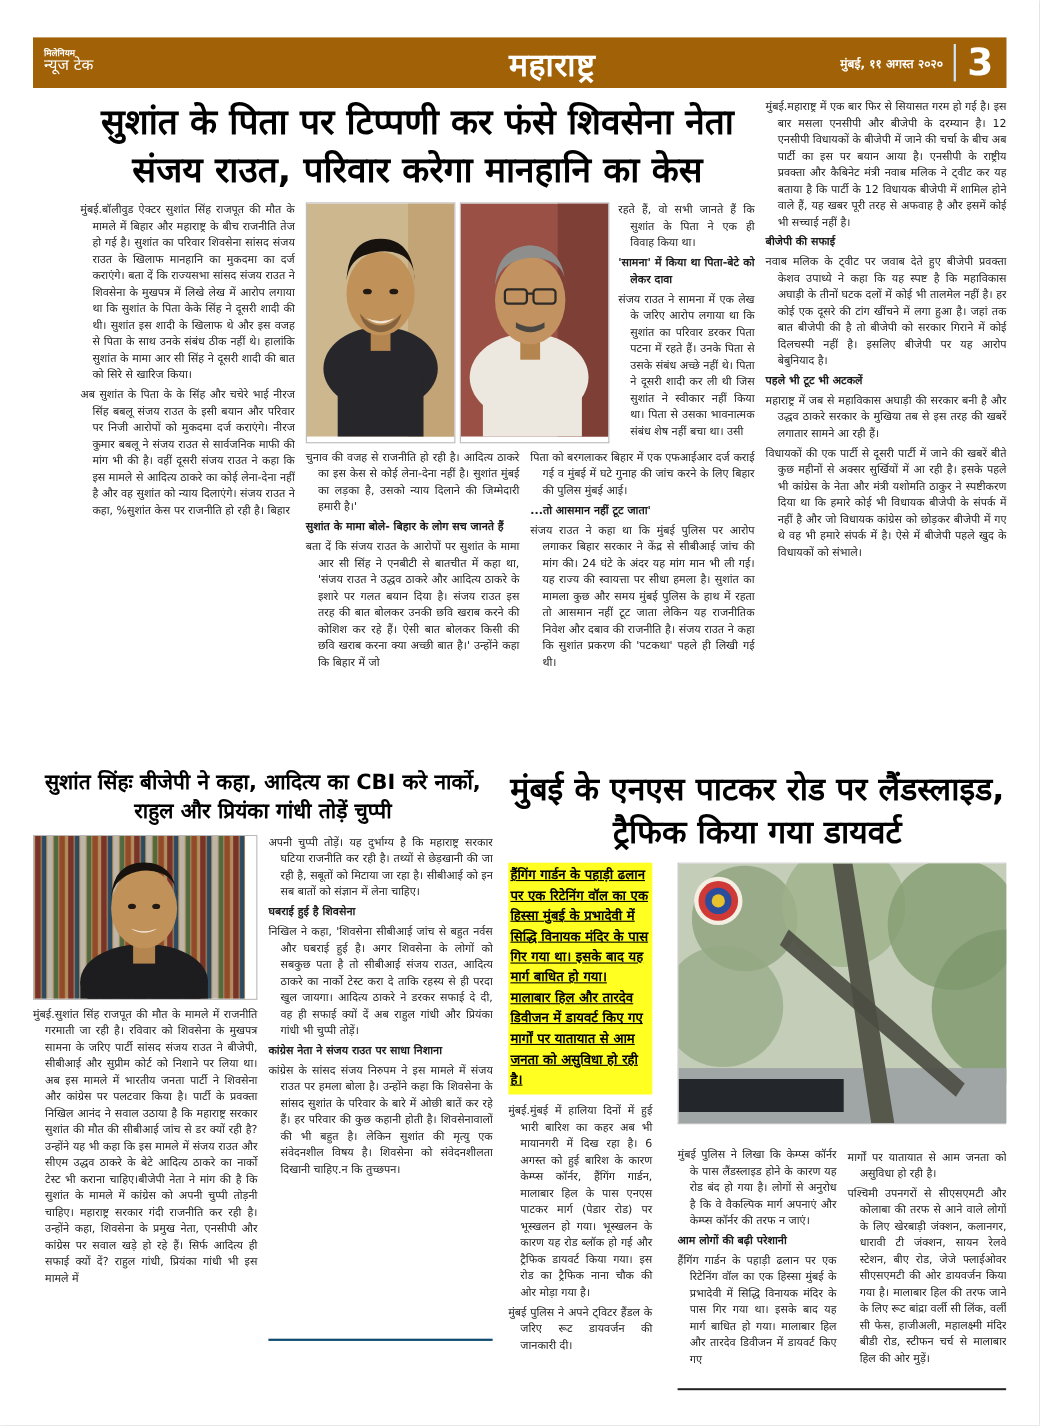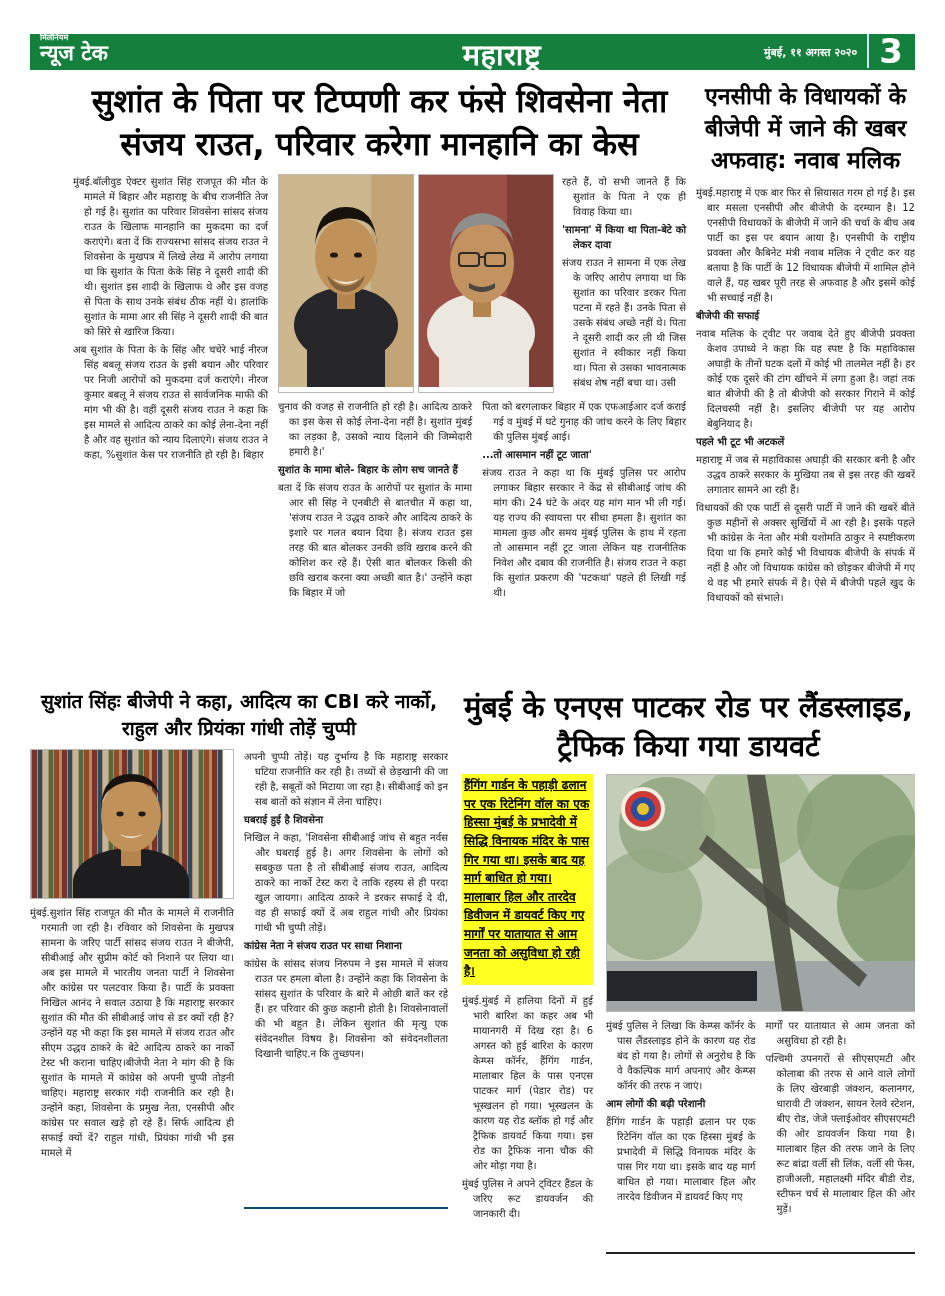--- a/index.html
+++ b/index.html
@@ -1,24 +1,24 @@
 <!DOCTYPE html>
 <html lang="hi"><head>
 <meta charset="utf-8">
 <style>
   html,body{margin:0;padding:0;}
   body{background:#e8e8e8;font-family:"DejaVu Sans","Liberation Sans",sans-serif;}
   .page{position:relative;width:945px;height:1296px;background:#ffffff;margin:0 auto;overflow:hidden;box-shadow:0 0 4px rgba(0,0,0,.3);}
   .inner{position:absolute;left:30px;top:34px;width:885px;}
 
   
-  .masthead{display:flex;align-items:flex-start;background:#15803d;color:#fff;height:36px;}
+  .masthead{display:flex;align-items:center;background:#a16207;color:#fff;height:46px;}
   .mast-left{display:flex;flex-direction:column;justify-content:center;padding-left:10px;width:200px;}
   .brand-top{font-size:8px;font-weight:bold;line-height:1;}
-  .brand{font-size:21px;font-weight:bold;line-height:1.1;}
+  .brand{font-size:14px;font-weight:normal;line-height:1.1;}
   .mast-center{flex:1;display:flex;align-items:center;justify-content:center;font-size:29px;font-weight:bold;letter-spacing:.5px;}
   .mast-right{display:flex;align-items:center;gap:10px;padding-right:8px;}
   .dateline{font-size:11px;font-weight:bold;white-space:nowrap;}
   .mast-divider{width:2px;height:34px;background:#cfe7f5;}
   .pageno{font-size:34px;font-weight:bold;line-height:1;padding-right:4px;}
 
   
   .content{margin-top:10px;}
   .np p{margin:0 0 3px;font-size:10px;line-height:1.5;color:#1c1c1c;text-align:justify;padding-left:11px;text-indent:-11px;}
   .subhead{font-weight:bold;font-size:10.5px;margin:2px 0;color:#000;}
@@ -46,25 +46,25 @@
   
   .bottom{display:flex;gap:14px;height:592px;overflow:hidden;margin-top:8px;}
   .a3{width:418px;flex:none;}
   .a3 h2{font-size:19px;line-height:1.4;text-align:center;font-weight:bold;margin-bottom:8px;}
   .a3-body{display:flex;gap:10px;height:460px;overflow:hidden;}
   .a3-col{flex:1;min-width:0;}
   .a3-col2{border-bottom:2px solid #0c4a6e;}
 
   .a4{flex:1;min-width:0;}
   .a4 h2{font-size:29px;line-height:1.35;text-align:center;font-weight:bold;margin-bottom:8px;}
-  .a4-body{display:flex;gap:13px;height:480px;overflow:hidden;}
+  .a4-body{display:flex;gap:23px;height:480px;overflow:hidden;}
   .a4-cola{width:131px;flex:none;}
   .highlight{background:#ffff21;font-weight:bold;font-size:12px;line-height:1.55;text-decoration:underline;padding:2px 2px 4px;margin-bottom:8px;color:#000;text-align:left;}
   .a4-right{flex:1;min-width:0;display:flex;flex-direction:column;}
-  .a4-cols{display:flex;gap:10px;margin-top:6px;border-bottom:2px solid #222;flex:1;overflow:hidden;}
+  .a4-cols{display:flex;gap:10px;margin-top:6px;border-bottom:2px solid #222;flex:1;overflow:hidden;align-items:center;}
   .a4-colb,.a4-colc{flex:1;min-width:0;}
 
   svg{display:block;}
 </style>
 </head>
 <body>
 
 <div class="page">
   <div class="inner">
 
@@ -142,21 +142,20 @@
                   <p>पिता को बरगलाकर बिहार में एक एफआईआर दर्ज कराई गई व मुंबई में घटे गुनाह की जांच करने के लिए बिहार की पुलिस मुंबई आई।</p>
                   <p class="subhead">...तो आसमान नहीं टूट जाता'</p>
                   <p>संजय राउत ने कहा था कि मुंबई पुलिस पर आरोप लगाकर बिहार सरकार ने केंद्र से सीबीआई जांच की मांग की। 24 घंटे के अंदर यह मांग मान भी ली गई। यह राज्य की स्वायत्ता पर सीधा हमला है। सुशांत का मामला कुछ और समय मुंबई पुलिस के हाथ में रहता तो आसमान नहीं टूट जाता लेकिन यह राजनीतिक निवेश और दबाव की राजनीति है। संजय राउत ने कहा कि सुशांत प्रकरण की 'पटकथा' पहले ही लिखी गई थी।</p>
                 </div>
               </div>
             </div>
           </div>
         </article>
 
         <aside class="a2">
-          <h2>एनसीपी के विधायकों के बीजेपी में जाने की खबर अफवाह: नवाब मलिक</h2>
           <p>मुंबई.महाराष्ट्र में एक बार फिर से सियासत गरम हो गई है। इस बार मसला एनसीपी और बीजेपी के दरम्यान है। 12 एनसीपी विधायकों के बीजेपी में जाने की चर्चा के बीच अब पार्टी का इस पर बयान आया है। एनसीपी के राष्ट्रीय प्रवक्ता और कैबिनेट मंत्री नवाब मलिक ने ट्वीट कर यह बताया है कि पार्टी के 12 विधायक बीजेपी में शामिल होने वाले हैं, यह खबर पूरी तरह से अफवाह है और इसमें कोई भी सच्चाई नहीं है।</p>
           <p class="subhead">बीजेपी की सफाई</p>
           <p>नवाब मलिक के ट्वीट पर जवाब देते हुए बीजेपी प्रवक्ता केशव उपाध्ये ने कहा कि यह स्पष्ट है कि महाविकास अघाड़ी के तीनों घटक दलों में कोई भी तालमेल नहीं है। हर कोई एक दूसरे की टांग खींचने में लगा हुआ है। जहां तक बात बीजेपी की है तो बीजेपी को सरकार गिराने में कोई दिलचस्पी नहीं है। इसलिए बीजेपी पर यह आरोप बेबुनियाद है।</p>
           <p class="subhead">पहले भी टूट भी अटकलें</p>
           <p>महाराष्ट्र में जब से महाविकास अघाड़ी की सरकार बनी है और उद्धव ठाकरे सरकार के मुखिया तब से इस तरह की खबरें लगातार सामने आ रही हैं।</p>
           <p>विधायकों की एक पार्टी से दूसरी पार्टी में जाने की खबरें बीते कुछ महीनों से अक्सर सुर्खियों में आ रही है। इसके पहले भी कांग्रेस के नेता और मंत्री यशोमति ठाकुर ने स्पष्टीकरण दिया था कि हमारे कोई भी विधायक बीजेपी के संपर्क में नहीं है और जो विधायक कांग्रेस को छोड़कर बीजेपी में गए थे वह भी हमारे संपर्क में है। ऐसे में बीजेपी पहले खुद के विधायकों को संभाले।</p>
         </aside>
       </section>
 
       <section class="bottom">

